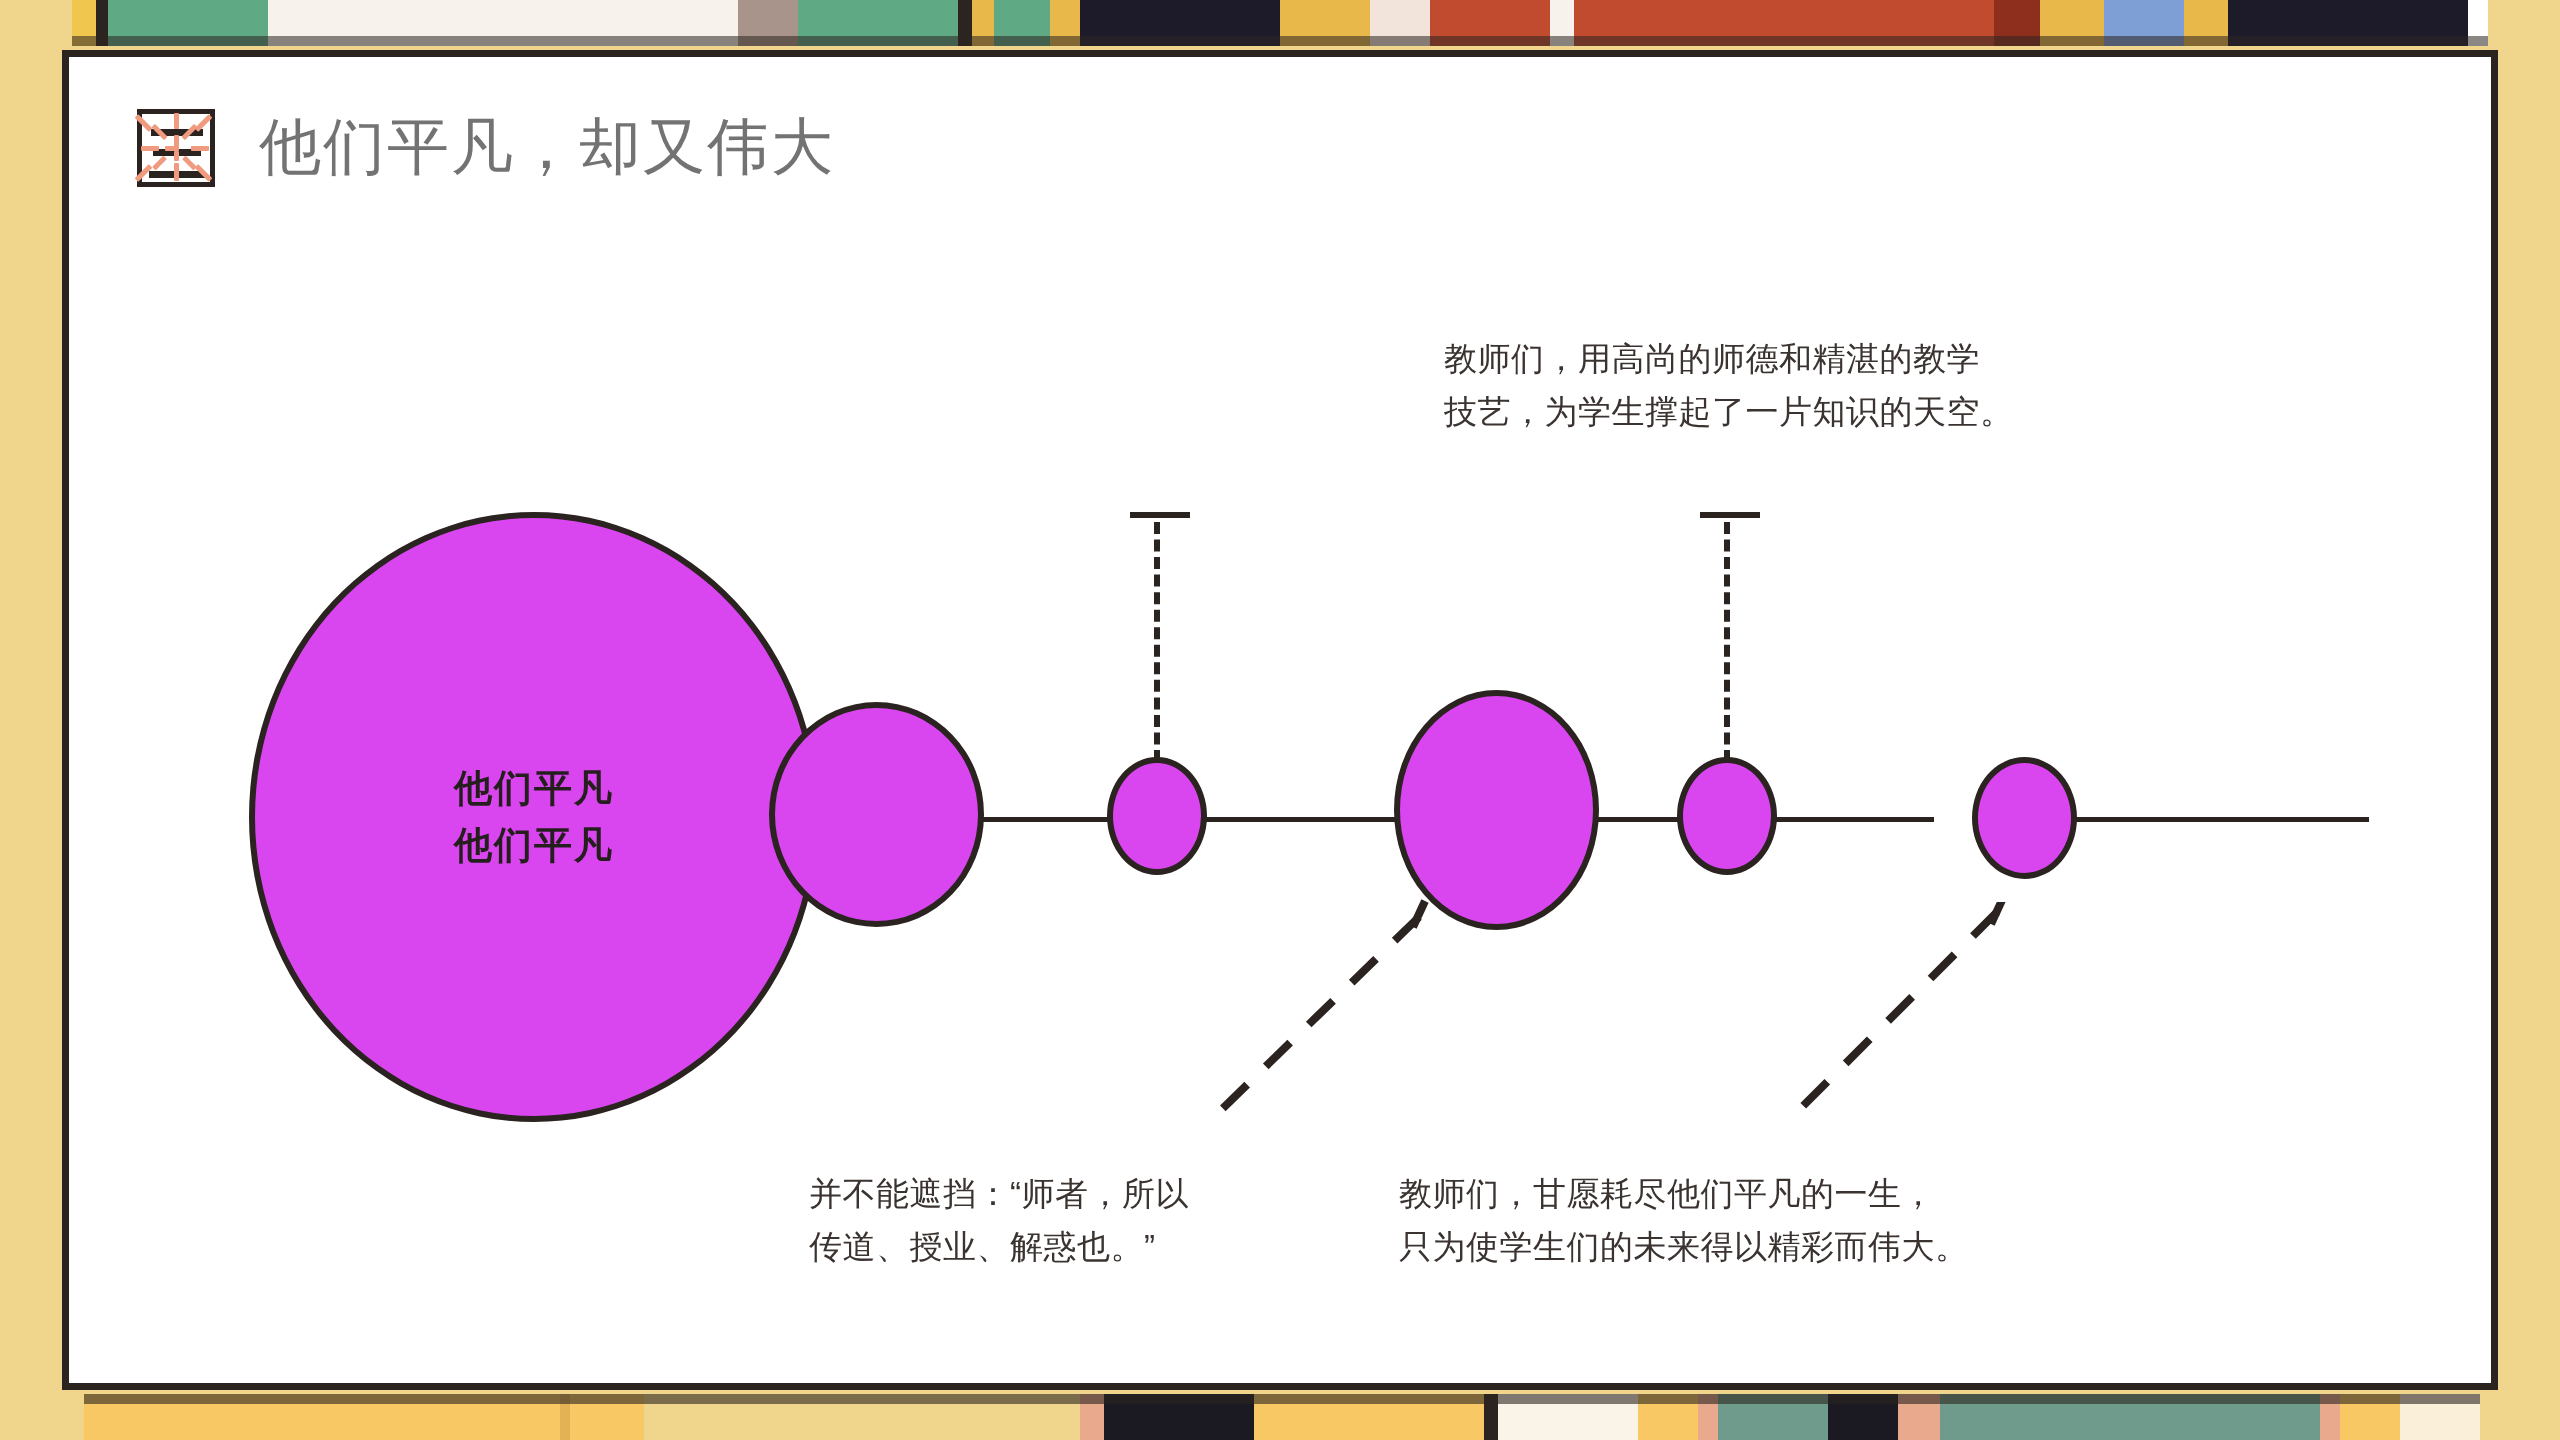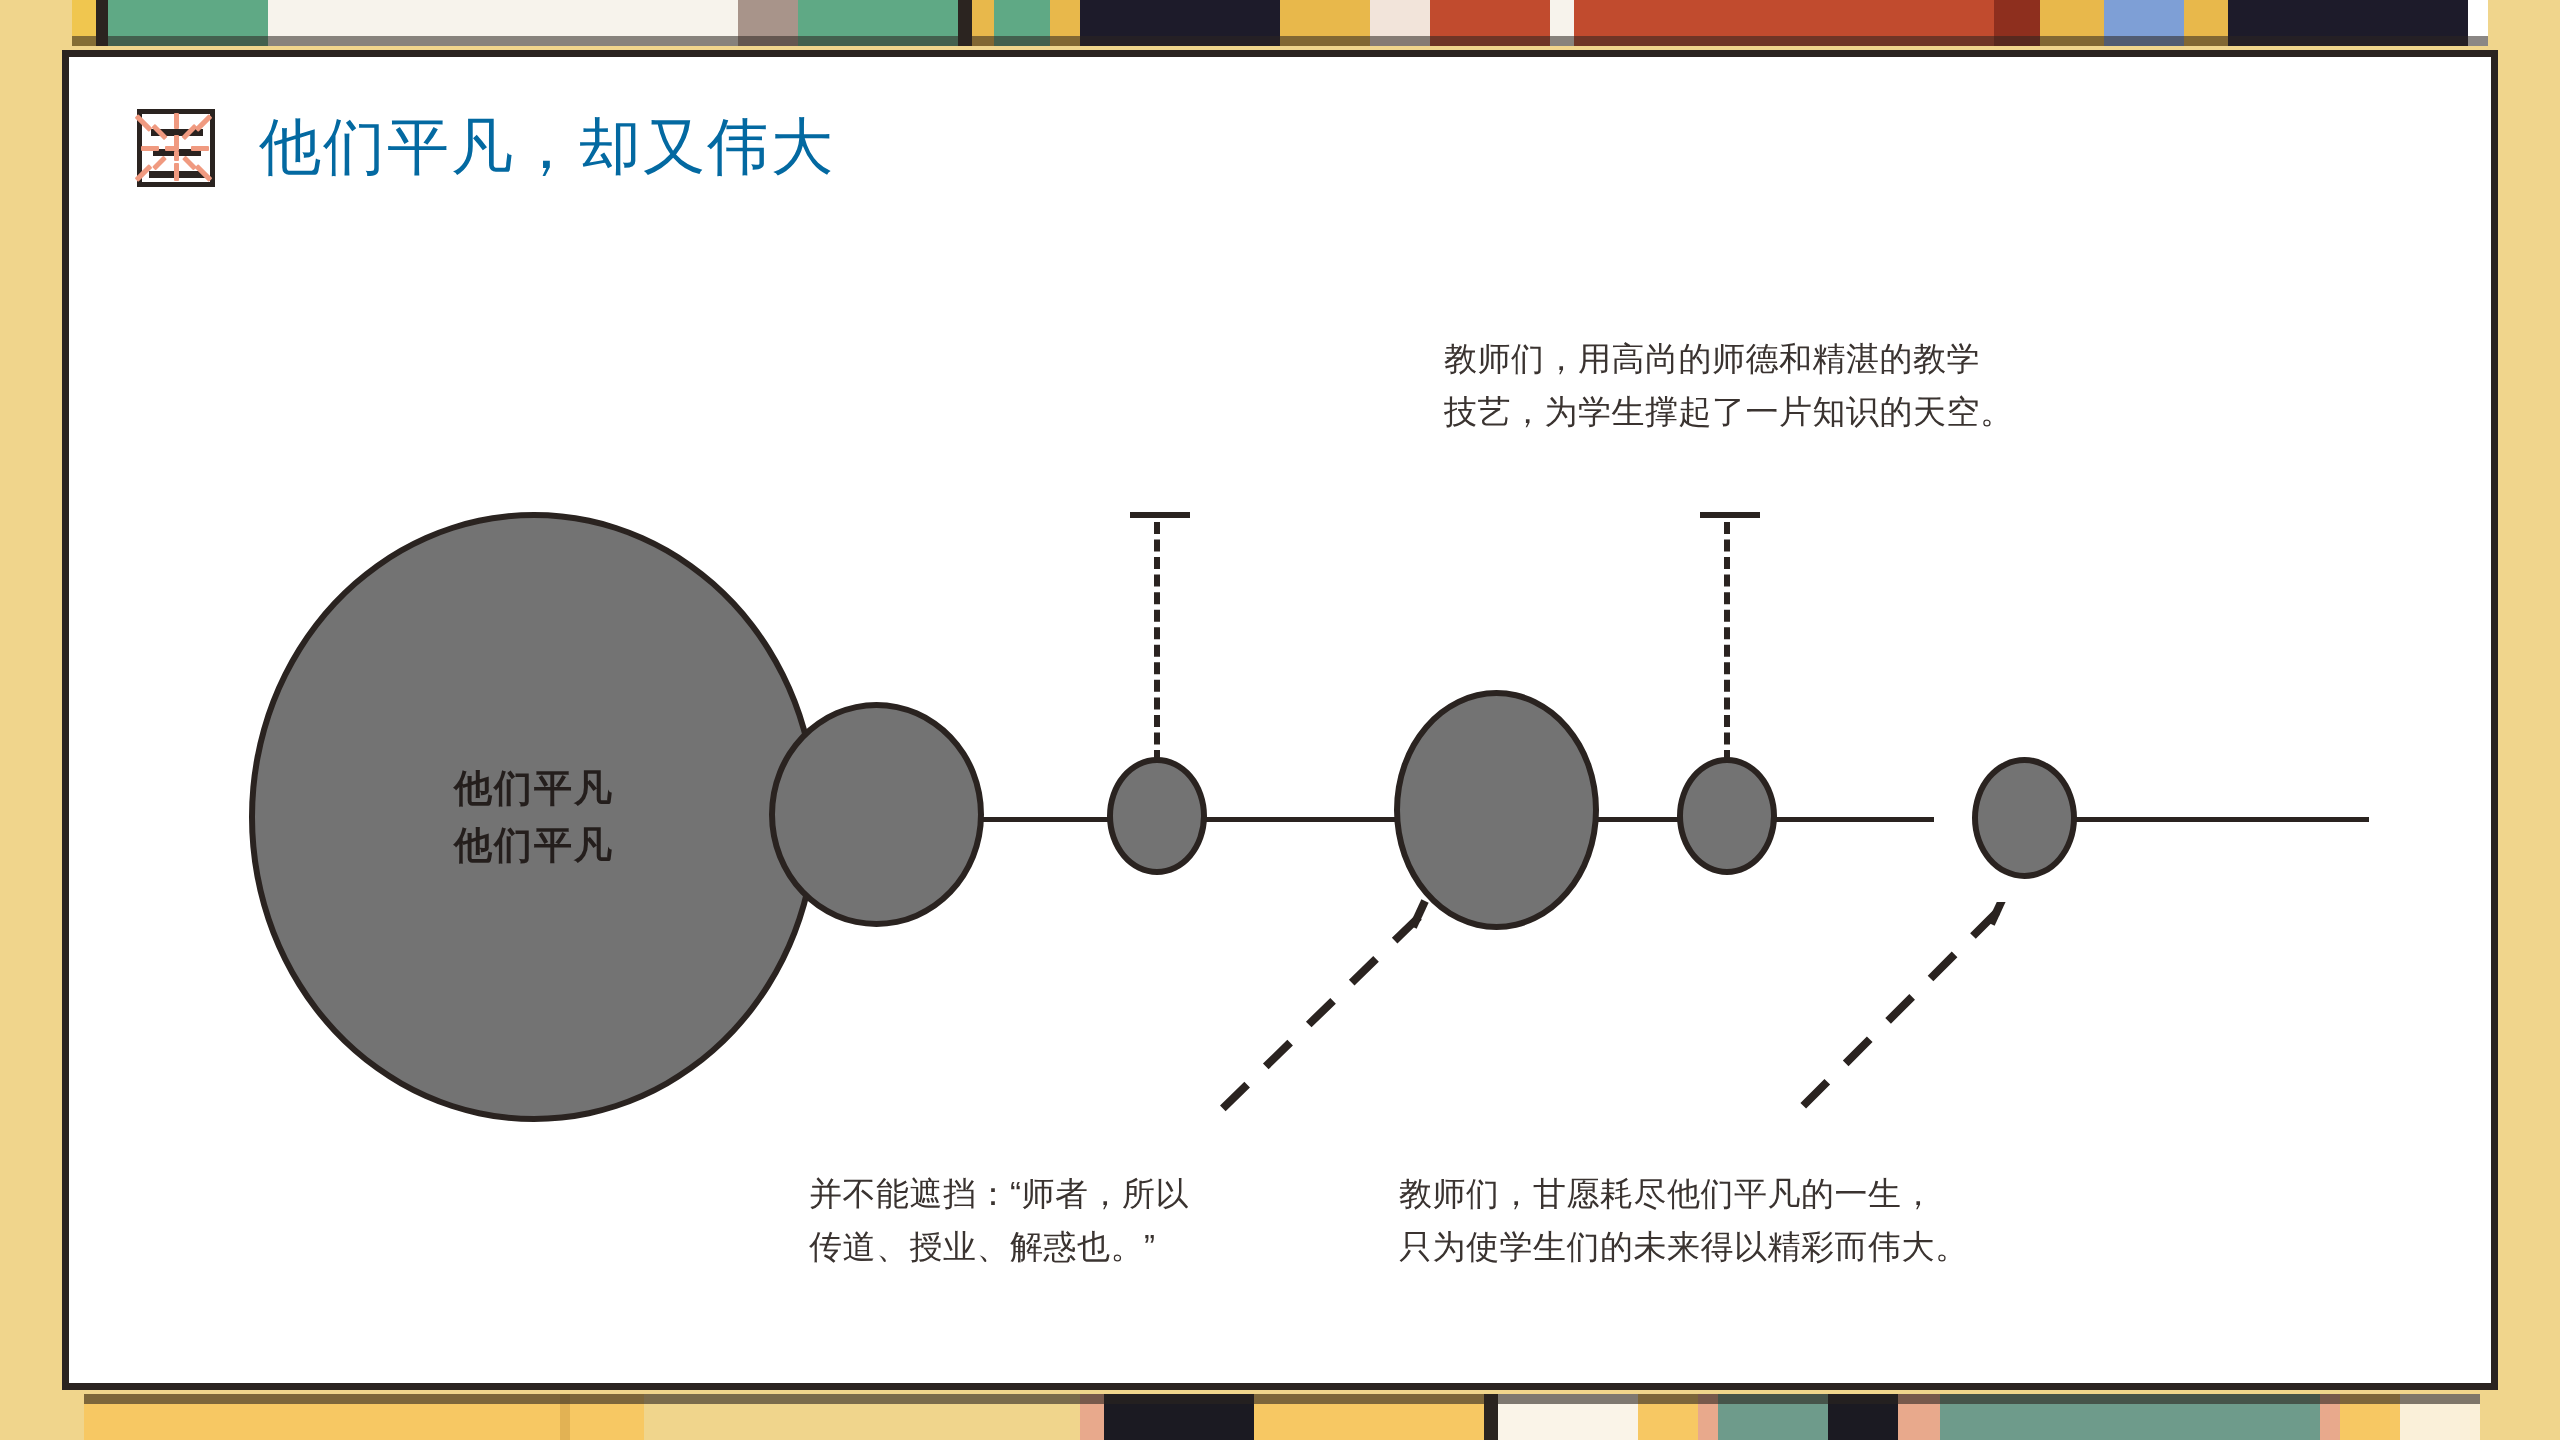--- a/index.html
+++ b/index.html
@@ -26,34 +26,34 @@
   .header{position:absolute;left:46px;top:40px;display:flex;align-items:center;}
   .mark{position:relative;width:112px;height:100px;flex:0 0 auto;}
   .mark .box{
     position:absolute;left:22px;top:12px;width:78px;height:78px;
     border:5px solid #2A2320;box-sizing:border-box;background:transparent;
   }
   .mark .bar{position:absolute;background:#2A2320;height:7px;}
   .mark .ray{position:absolute;background:#F09A80;border-radius:1px;}
 
   .title{
-    margin-left:32px;font-size:62px;line-height:1;color:#0369a1;
+    margin-left:32px;font-size:62px;line-height:1;color:#737373;
     letter-spacing:2px;white-space:nowrap;font-weight:400;
   }
 
   
   .tl{position:absolute;left:0;top:0;width:2436px;height:1340px;}
 
   .axis{
     position:absolute;height:5px;background:#2A2320;top:760px;
   }
 
   .node{
     position:absolute;border:6px solid #2A2320;border-radius:50%;
-    background:#737373;box-sizing:border-box;
+    background:#d946ef;box-sizing:border-box;
     display:flex;align-items:center;justify-content:center;
   }
   .node .ntext{
     font-size:38px;font-weight:bold;color:#241E1C;line-height:1.5;
     text-align:center;letter-spacing:2px;white-space:nowrap;
   }
 
   
   .lead{position:absolute;}
   .lead .stem{

